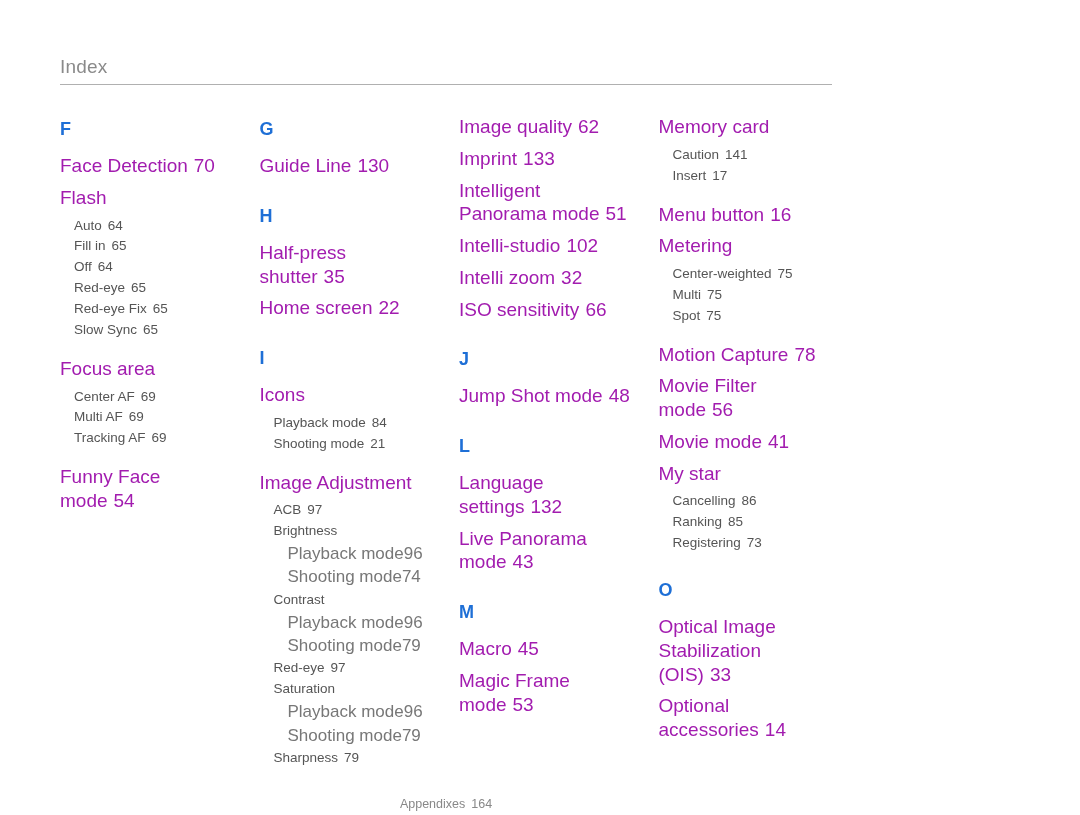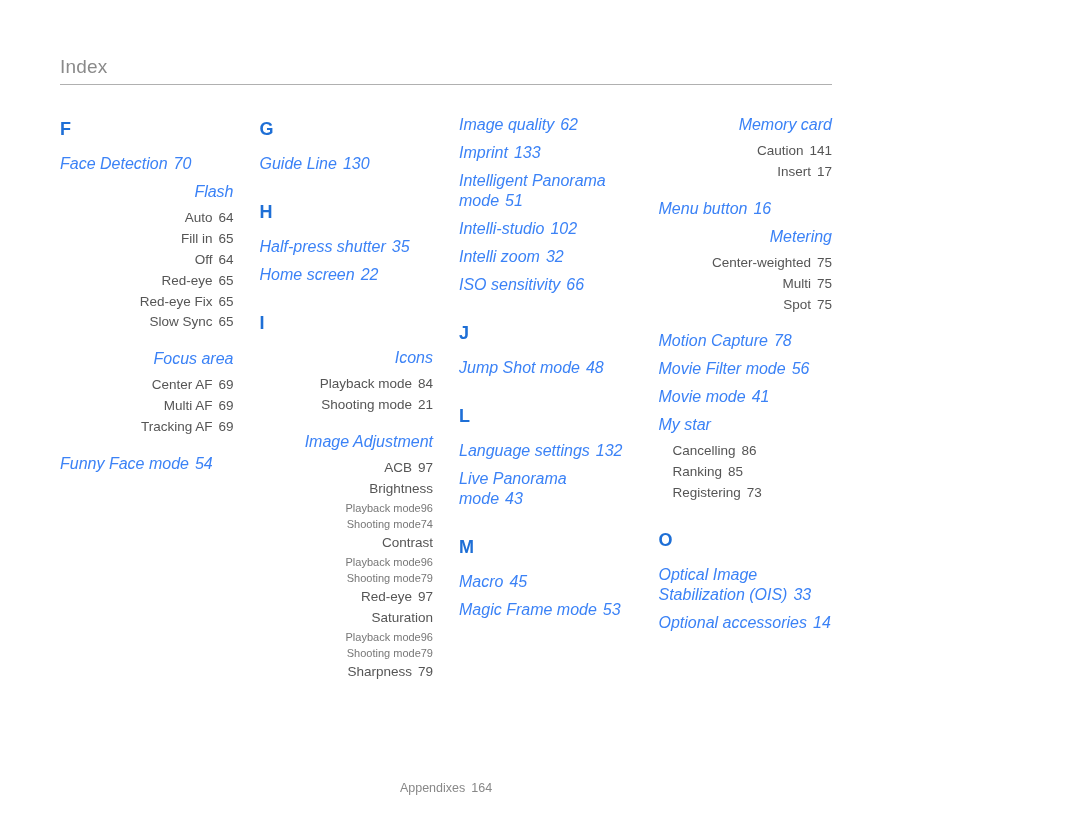--- a/index.html
+++ b/index.html
@@ -41,59 +41,57 @@
     display: flex;
     flex-direction: column;
   }
   .letter {
     color: #1e6fd6;
     font-size: 18px;
     font-weight: 700;
     margin: 4px 0 14px 0;
   }
   .entry {
-    font-size: 16px;
-    color: #3b82f6;
+    font-size: 19px;
+    color: #a21caf;
     margin-bottom: 8px;
     line-height: 1.25;
-    font-style: italic;
   }
   .entry .label { }
   .entry .page-num { margin-left: 6px; }
   .sub-list {
     margin: 0 0 8px 14px;
   }
   .sub-entry {
     font-size: 13.5px;
     color: #555;
     margin-bottom: 4px;
     line-height: 1.25;
   }
   .sub-entry .page-num { margin-left: 6px; }
   .subsub-list {
     margin: 0 0 4px 14px;
   }
   .subsub-entry {
-    font-size: 11px;
+    font-size: 17px;
     color: #777;
     margin-bottom: 3px;
     line-height: 1.2;
   }
   .block {
     margin-bottom: 16px;
   }
   .block-tight {
     margin-bottom: 10px;
-    text-align: right;
   }
   .footer {
     position: absolute;
     left: 0;
     right: 0;
-    bottom: 20px;
+    bottom: 4px;
     text-align: center;
     font-size: 12.5px;
     color: #888;
   }
   .footer .pg {
     margin-left: 6px;
   }
 </style>
 </head>
 <body>

